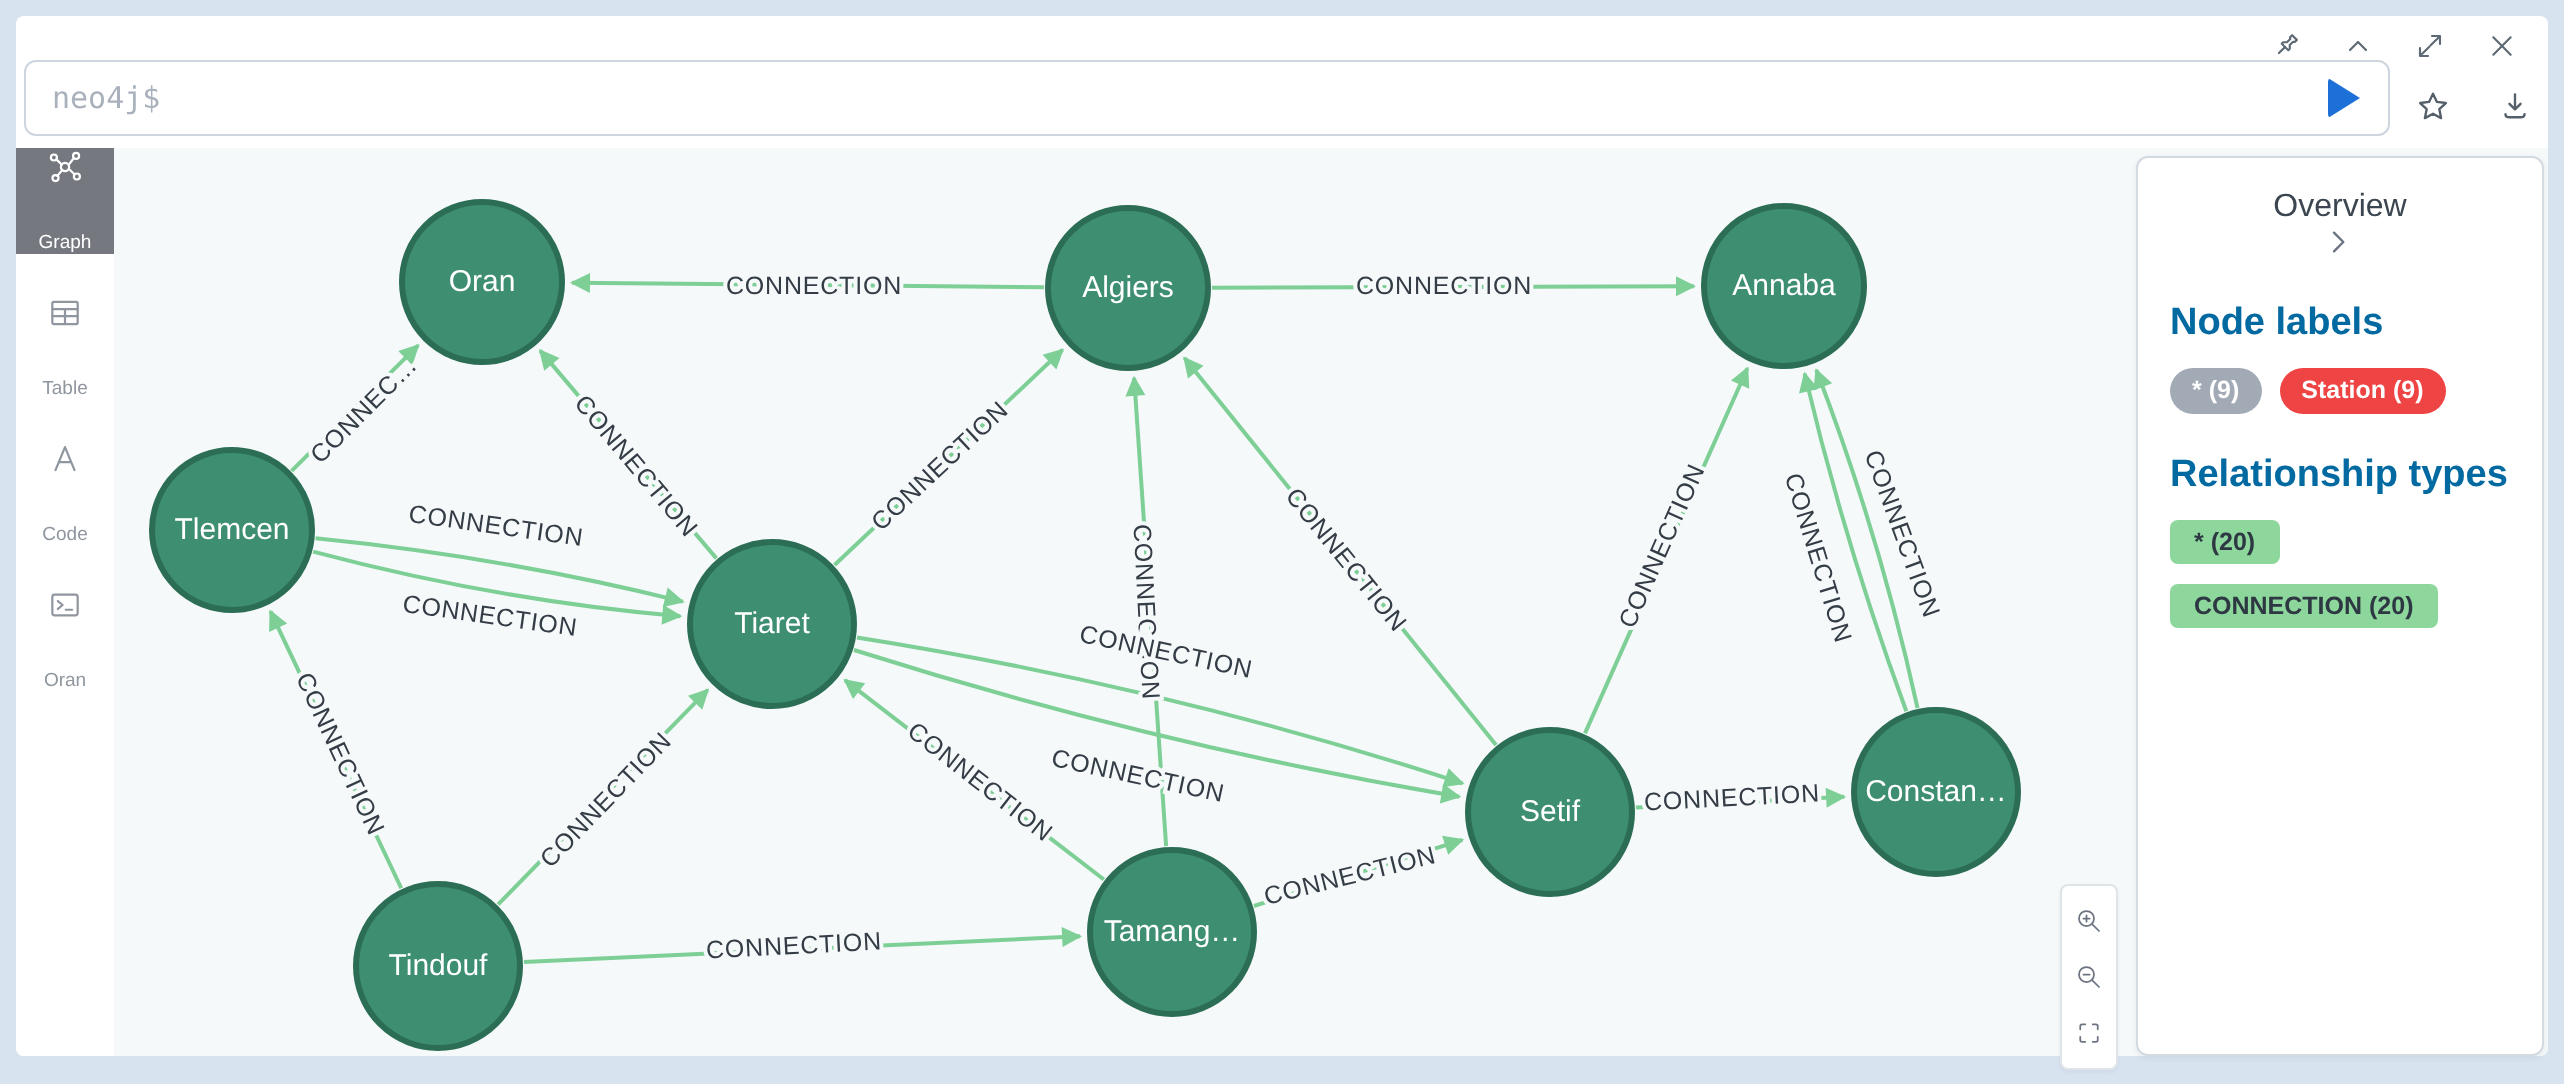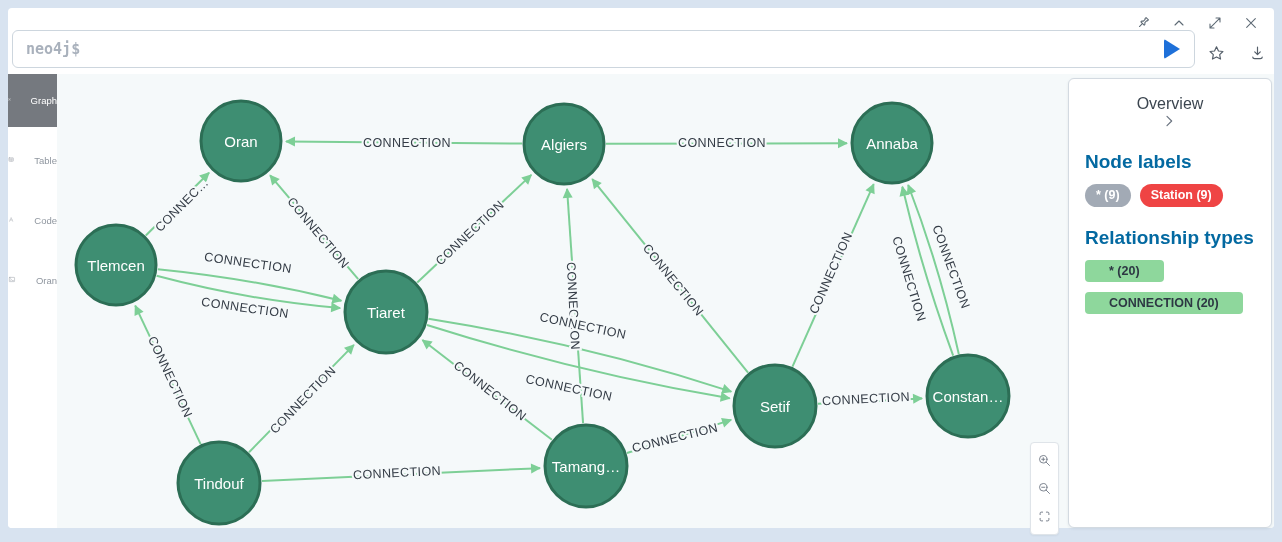--- a/index.html
+++ b/index.html
@@ -20,36 +20,36 @@
     position:absolute; top:2px; right:12px; height:26px;
     display:flex; align-items:center; gap:14px; color:#5d6974;
   }
   .tb-btn { width:22px; height:22px; display:flex; align-items:center; justify-content:center; cursor:pointer; }
   .tb-btn svg { width:16px; height:16px; stroke:currentColor; fill:none; stroke-width:1.6; stroke-linecap:round; stroke-linejoin:round; }
   
   .editor {
     position:absolute; left:4px; top:22px; width:1183px; height:38px;
     background:#fff; border:1px solid #cdd6de; border-radius:6px;
     display:flex; align-items:center; padding:0 10px 0 13px;
-    font-family:"DejaVu Sans Mono","Liberation Mono",monospace; font-size:15px;font-weight:bold;
+    font-family:"DejaVu Sans Mono","Liberation Mono",monospace; font-size:15px;
   }
   .editor .prompt { color:#a9b1bc; margin-right:10px; }
   .editor .query  { color:#4f5b66; letter-spacing:.3px; }
   .editor .play   { margin-left:auto; width:24px; height:24px; display:flex; align-items:center; justify-content:center; cursor:pointer; }
   .play-tri { width:0; height:0; border-left:16px solid #1e70d9; border-top:10px solid transparent; border-bottom:10px solid transparent; border-radius:2px; }
   .editor-side {
     position:absolute; top:32px; display:flex; align-items:center; justify-content:center;
     width:26px; height:26px; color:#555f6a; cursor:pointer;
   }
   .editor-side svg { width:19px; height:19px; stroke:currentColor; fill:none; stroke-width:1.5; stroke-linecap:round; stroke-linejoin:round; }
   
   .sidebar { position:absolute; left:0; top:66px; width:49px; height:454px; background:#fff; border-radius:0 0 0 4px; }
   .side-tab {
-    width:49px; height:53px; margin-bottom:7px;
-    display:flex; flex-direction:row; align-items:center; justify-content:center;
+    width:49px; height:53px; margin-bottom:20px;
+    display:flex; flex-direction:column; align-items:center; justify-content:center;
     color:#8f969f; font-size:9.5px; cursor:pointer;gap:20px;
   }
   .side-tab svg { width:21px; height:21px; stroke:currentColor; fill:none; stroke-width:1.4; stroke-linecap:round; stroke-linejoin:round; margin-bottom:3px; }
   .side-tab.active { background:#75797f; color:#ffffff; }
   
   .canvas {
     position:absolute; left:49px; top:66px; width:1217px; height:454px;
     background:#f5f9fa; border-radius:0 0 4px 0;
   }
   .canvas svg.graph { position:absolute; left:0; top:0; width:100%; height:100%; }
@@ -76,21 +76,21 @@
   .panel h4 { font-size:19px; color:#0369a1; margin:20px 0 11px 0; font-weight:bold; }
   .pill-row { display:flex; gap:9px; flex-wrap:wrap; }
   .pill {
     font-size:12.5px; font-weight:bold; color:#fff; border-radius:12px;
     padding:4px 11px; cursor:pointer; line-height:1.2;
   }
   .pill.gray { background:#a2aab5; }
   .pill.green { background:#ef4444; }
   .badge {
     display:table; font-size:12.5px; font-weight:bold; color:#2d3843;
-    background:#8ed79c; border-radius:4px; padding:4px 24px; margin-bottom:10px; cursor:pointer;
+    background:#8ed79c; border-radius:4px; padding:4px 12px; margin-bottom:10px; cursor:pointer;
   }
   .summary { font-size:15px; color:#3f4954; line-height:1.45; margin-top:18px; }
 </style>
 </head>
 <body>
 
 <div class="frame">
 
   <div class="titlebar">
     <div class="tb-btn">

